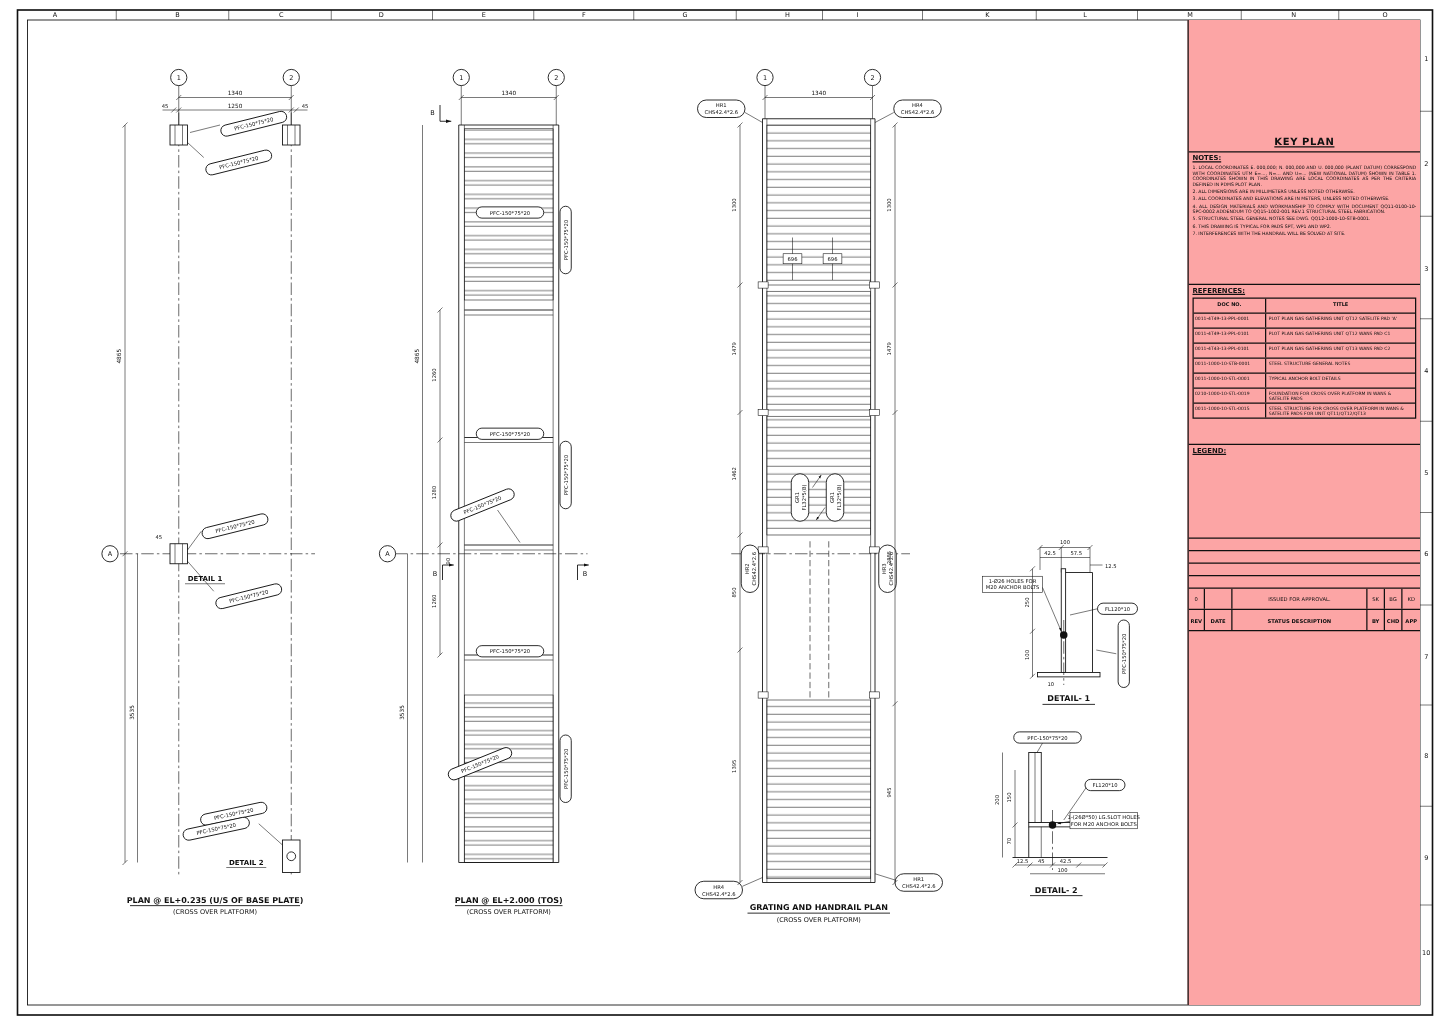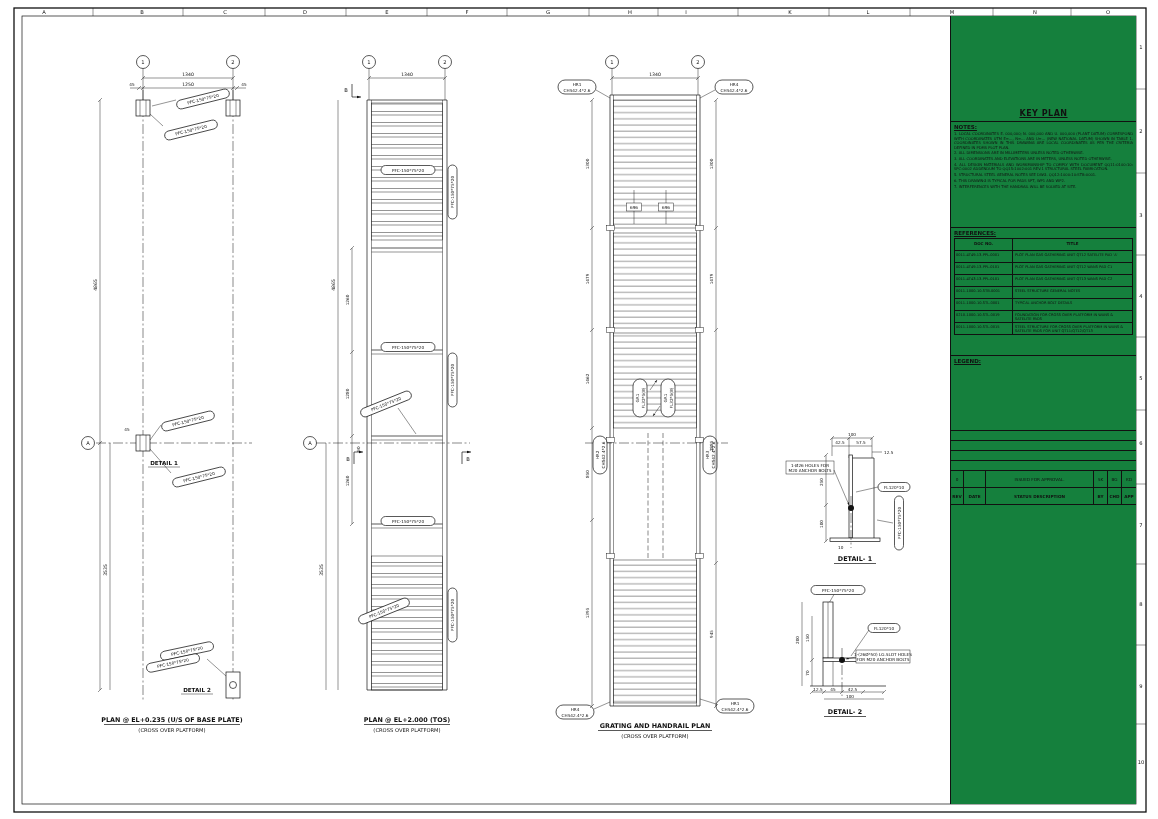--- a/index.html
+++ b/index.html
@@ -13,21 +13,21 @@
   .dsh  { stroke:#111; stroke-width:0.5; stroke-dasharray:5 2.5; }
   .cl   { stroke:#111; stroke-width:0.5; stroke-dasharray:10 2.5 2 2.5; }
   .t4  { font-size:4.2px; }
   .t45 { font-size:4.6px; }
   .t5  { font-size:5.2px; }
   .t55b{ font-size:5.6px; font-weight:bold; }
   .tb  { font-size:6.4px; font-weight:bold; }
 
   
   .titleblock { position:absolute; left:950px; top:16px; width:186px; height:788px;
-                border-left:1px solid #111; background:#15803d; box-sizing:border-box; }
+                border-left:1px solid #111; background:#fca5a5; box-sizing:border-box; }
   .tb-sec { border-bottom:1px solid #111; box-sizing:border-box; position:relative; overflow:hidden; }
   .tb-keyplan { height:106px; }
   .tb-keyplan-label { position:absolute; bottom:3px; left:0; right:0; text-align:center;
                       font-size:8px; font-weight:bold; text-decoration:underline; letter-spacing:0.5px; }
   .tb-notes { height:106px; padding:2px 3px; }
   .tb-sec-title { font-size:5.5px; font-weight:bold; text-decoration:underline; margin-bottom:2px; }
   .tb-note { font-size:3.7px; line-height:4.5px; margin-bottom:1.3px; text-align:justify; }
   .tb-refs { height:128px; padding:2px 3px; }
   .ref-table { border:0.6px solid #111; }
   .ref-row { display:flex; border-bottom:0.6px solid #111; min-height:11px; }

